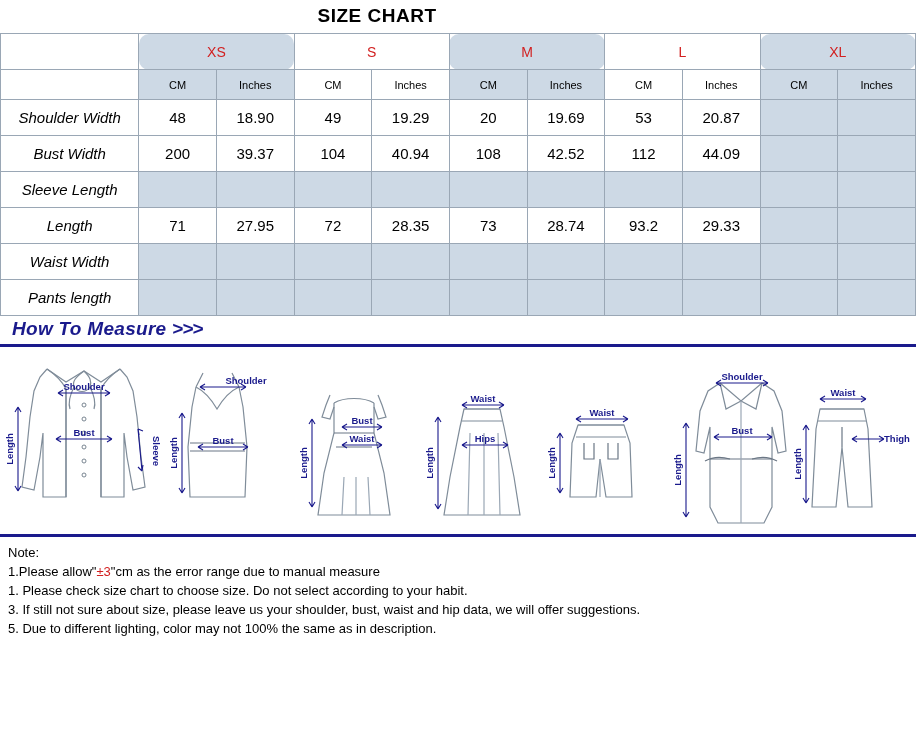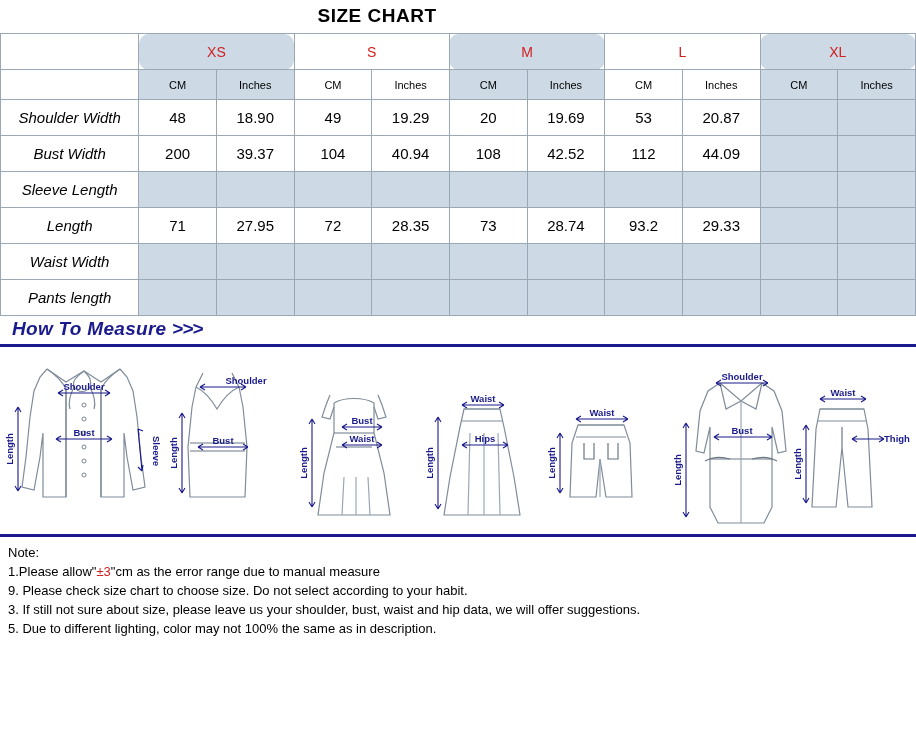--- a/index.html
+++ b/index.html
@@ -345,18 +345,18 @@
         <text x="843" y="49">Waist</text>
         <text x="897" y="95">Thigh</text>
         <text x="801" y="117" transform="rotate(-90 801 117)">Length</text>
       </g>
     </svg>
   </div>
 
   <div class="notes">
     <div>Note:</div>
     <div>1.Please allow"<span class="red">±3</span>"cm as the error range due to manual measure</div>
-    <div>9. Please check size chart to choose size. Do not select according to your habit.</div>
+    <div>1. Please check size chart to choose size. Do not select according to your habit.</div>
     <div>3. If still not sure about size, please leave us your shoulder, bust, waist and hip data, we will offer suggestions.</div>
     <div>5. Due to different lighting, color may not 100% the same as in description.</div>
   </div>
 
 </div>
 
 </body></html>

